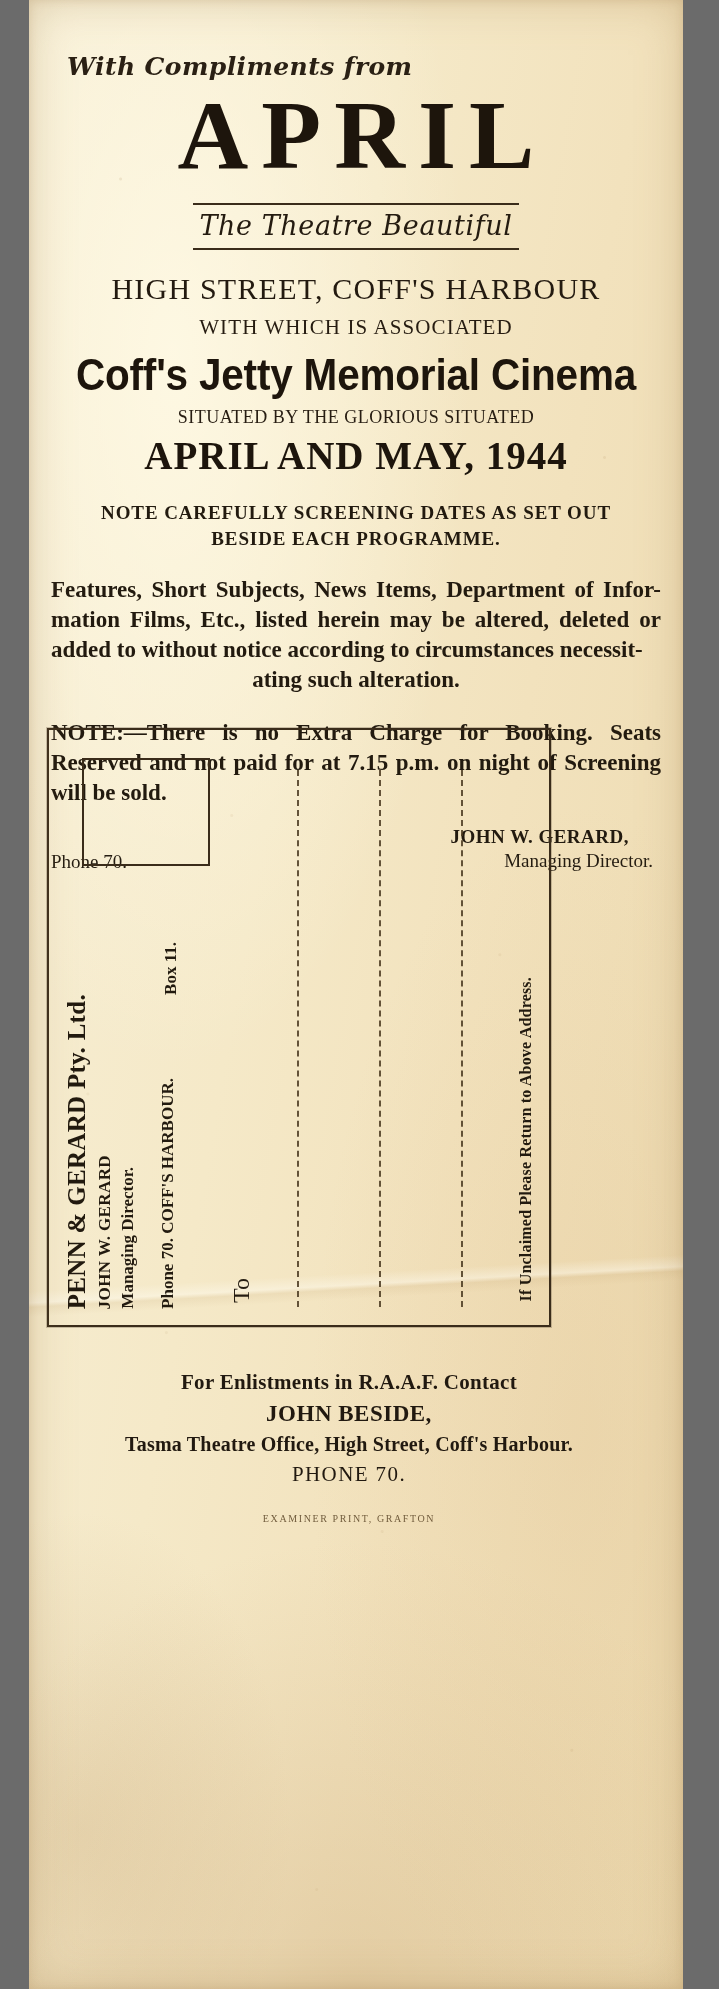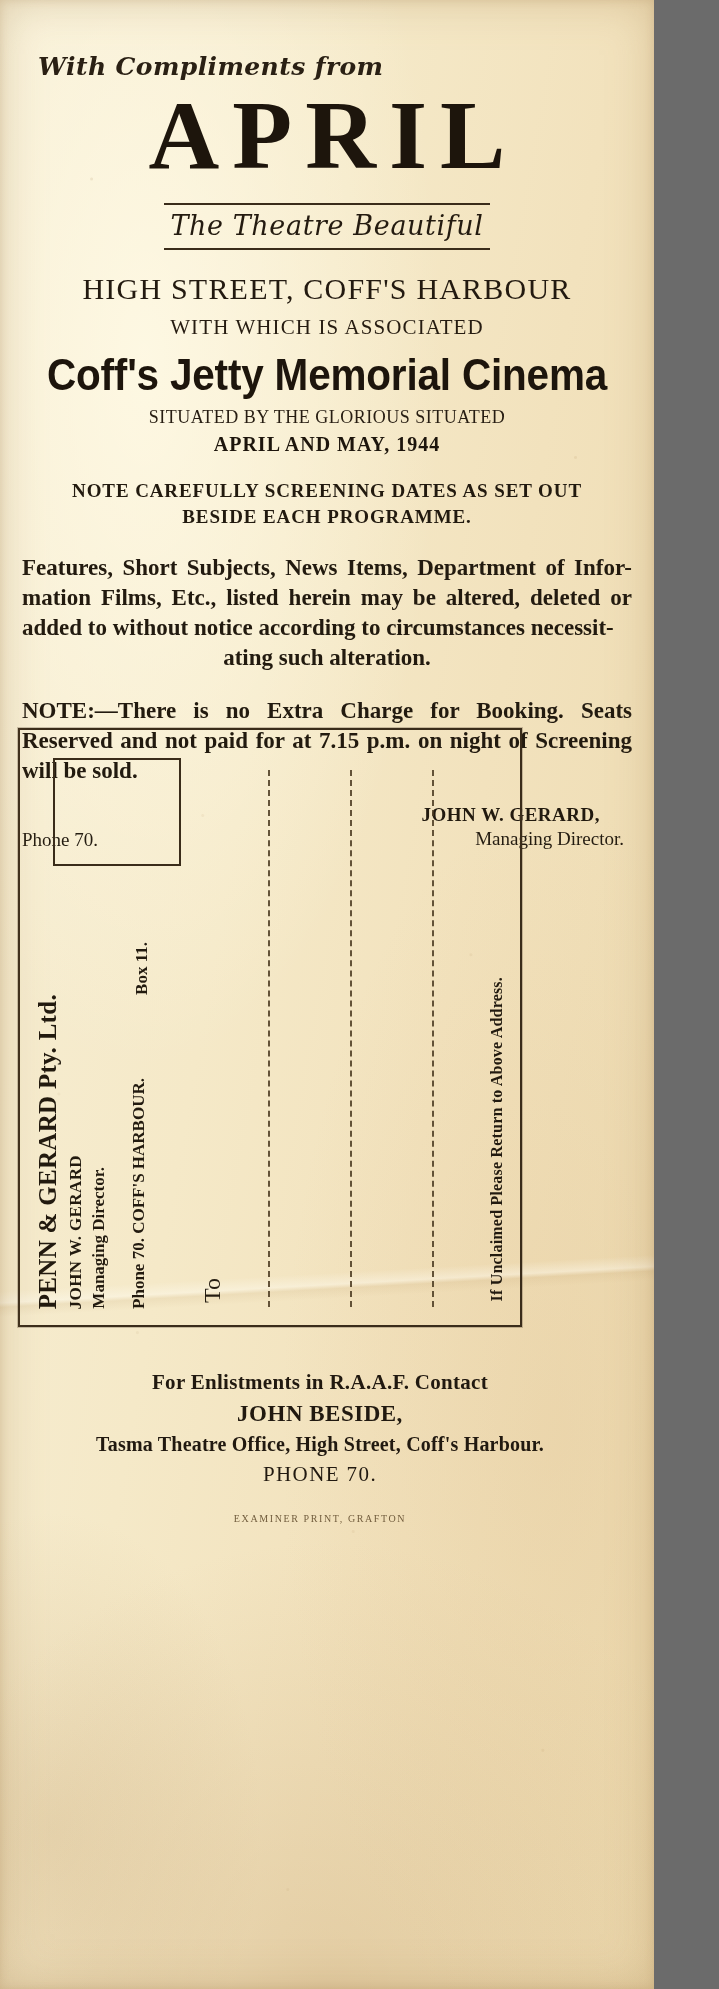--- a/index.html
+++ b/index.html
@@ -15,20 +15,21 @@
     width: 654px;
     height: 1989px;
     overflow: hidden;
     background: #f6eccd;
     background-image:
       radial-gradient(ellipse 70% 55% at 22% 18%, rgba(255,250,230,0.85), rgba(255,250,230,0) 65%),
       radial-gradient(ellipse 60% 45% at 85% 72%, rgba(226,196,150,0.32), rgba(226,196,150,0) 70%),
       radial-gradient(ellipse 90% 30% at 50% 100%, rgba(206,175,128,0.40), rgba(206,175,128,0) 75%),
       radial-gradient(ellipse 40% 20% at 8% 92%, rgba(200,168,120,0.30), rgba(200,168,120,0) 80%),
       linear-gradient(100deg, #f7efd6 0%, #f5e9c8 38%, #f2e2bd 62%, #ecd9ae 100%);
+    margin-left: 29px;
   }
   
   .grain {
     position: absolute;
     inset: 0;
     pointer-events: none;
     opacity: .40;
     background-image:
       radial-gradient(circle at 14% 9%, rgba(150,110,60,.30) 0 1px, transparent 2px),
       radial-gradient(circle at 63% 6%, rgba(150,110,60,.22) 0 1px, transparent 2px),
@@ -138,21 +139,21 @@
     margin-top: 16px;
     text-align: center;
     font-size: 30px;
     letter-spacing: 1.4px;
     color: #201810;
   }
   .months {
     margin-top: 5px;
     text-align: center;
     font-weight: 700;
-    font-size: 20px;
+    font-size: 39px;
     letter-spacing: 1px;
     color: #1d150c;
   }
   .notebold {
     margin: 22px auto 0;
     width: 560px;
     text-align: center;
     font-weight: 700;
     font-size: 19px;
     line-height: 1.35;

